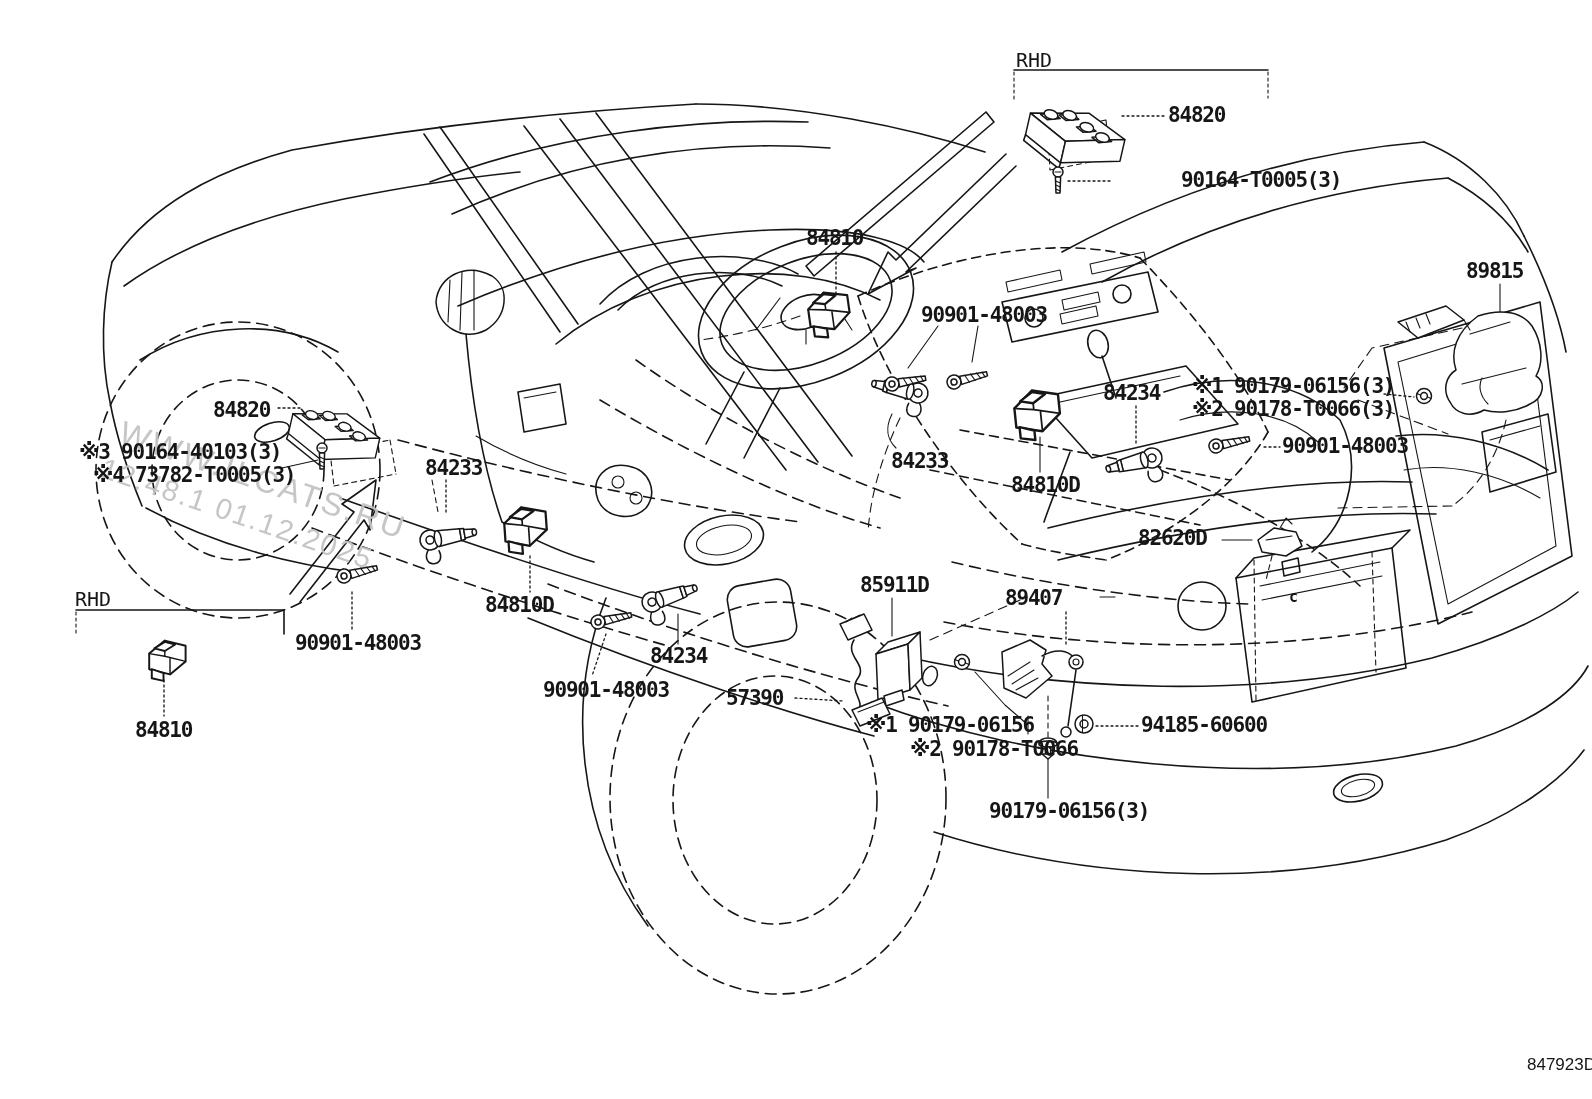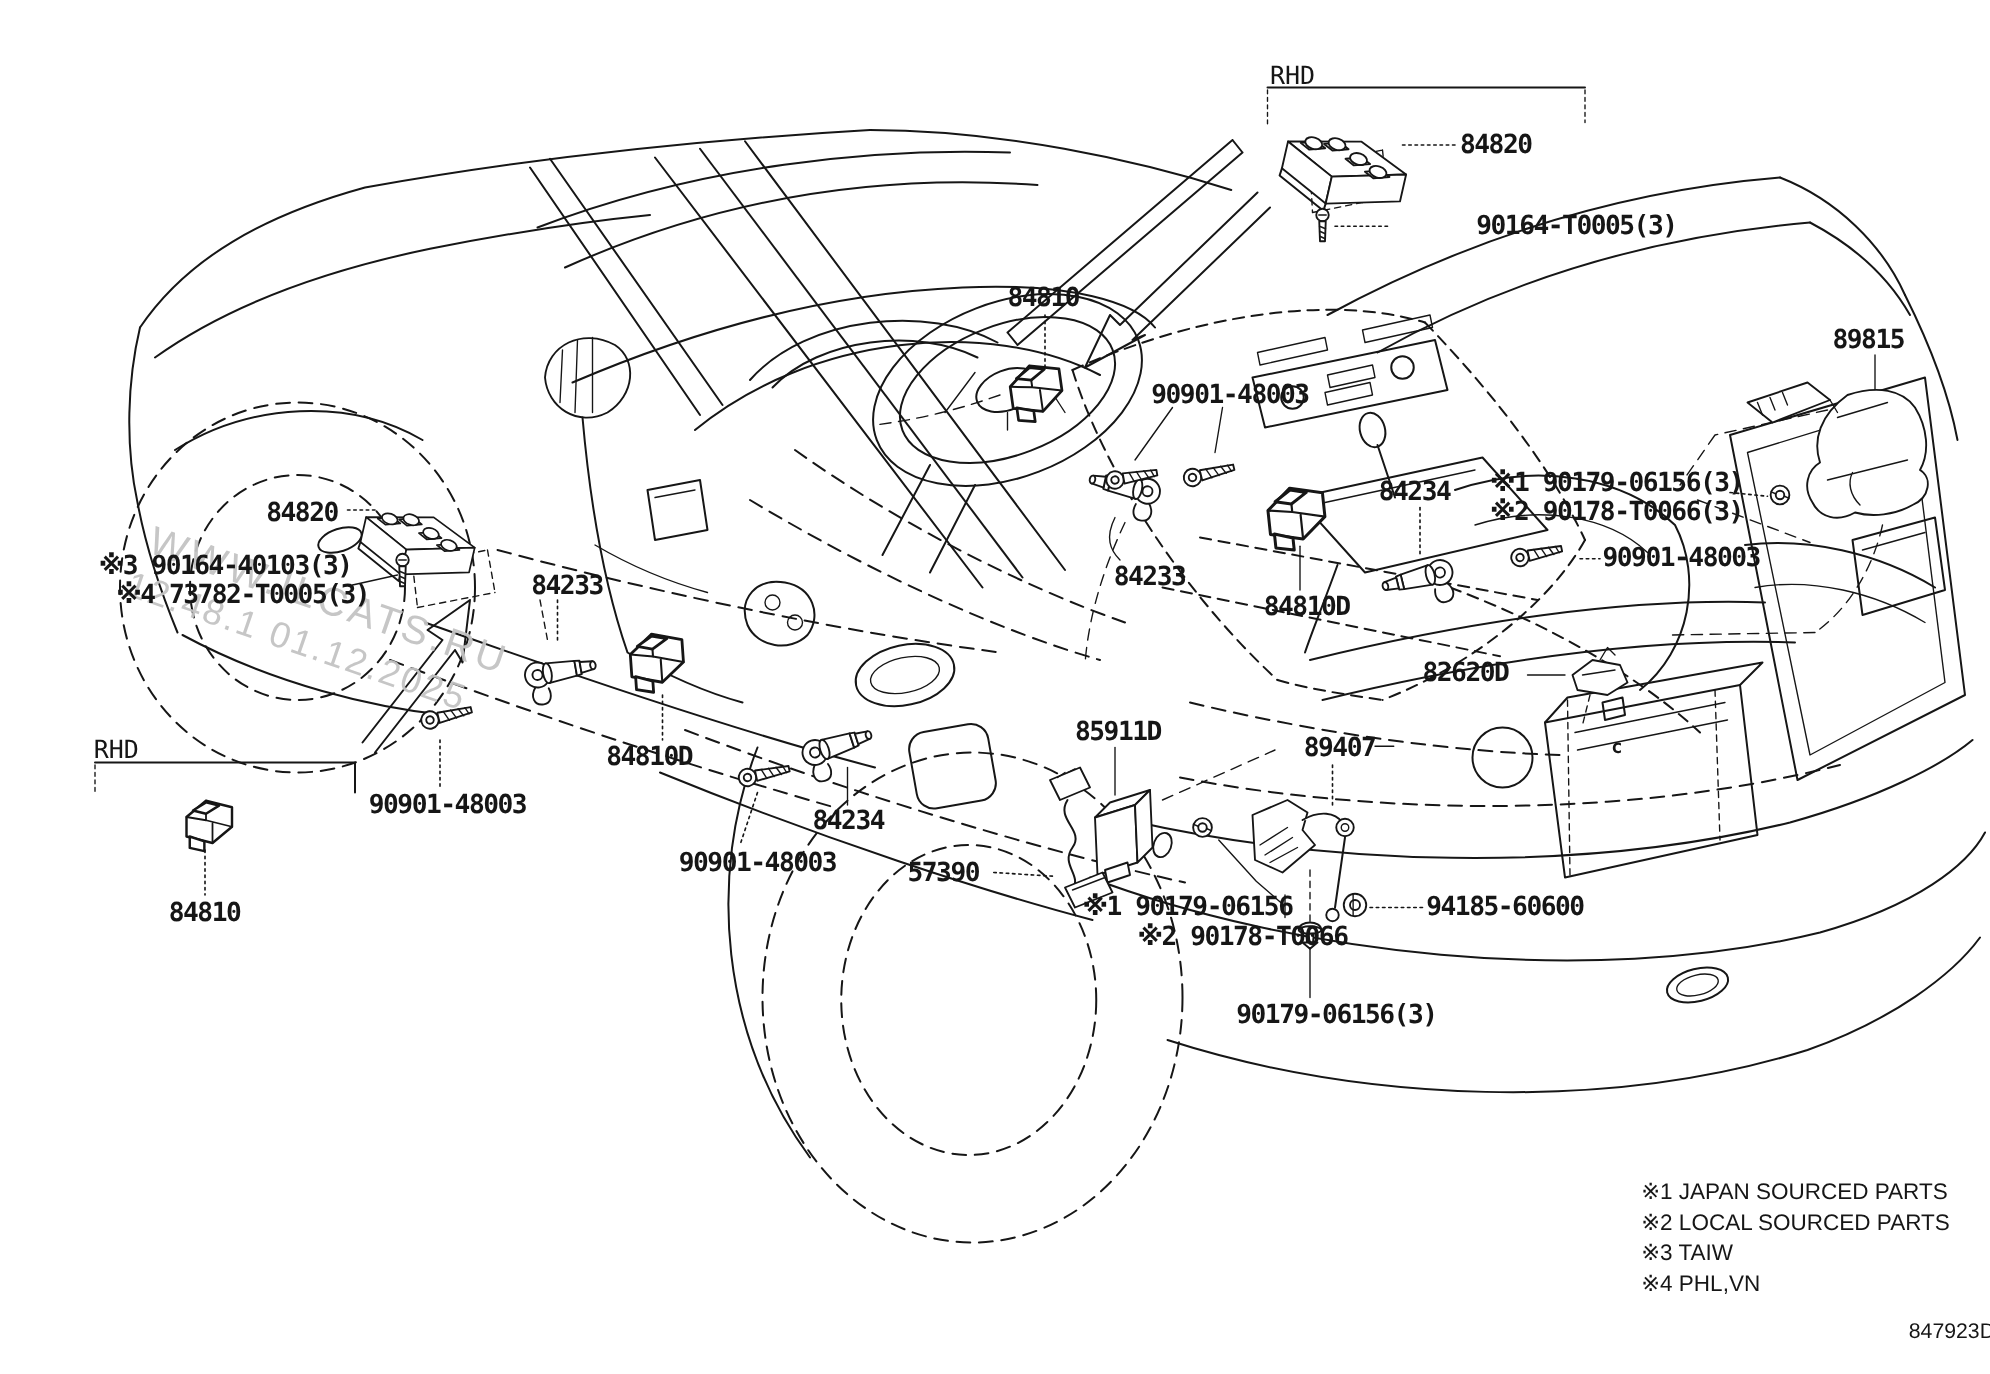--- a/index.html
+++ b/index.html
@@ -381,39 +381,33 @@
 <div class="pn" style="left:921px;top:304px">90901-48003</div>
 <div class="pn" style="left:1466px;top:260px">89815</div>
 <div class="pn" style="left:1192px;top:375px">※1 90179-06156(3)</div>
 <div class="pn" style="left:1192px;top:398px">※2 90178-T0066(3)</div>
 <div class="pn" style="left:1282px;top:435px">90901-48003</div>
 <div class="pn" style="left:1103px;top:382px">84234</div>
 <div class="pn" style="left:891px;top:450px">84233</div>
 <div class="pn" style="left:1011px;top:474px">84810D</div>
 <div class="pn" style="left:1138px;top:527px">82620D</div>
 <div class="pn" style="left:860px;top:574px">85911D</div>
-<div class="pn" style="left:1043px;top:587px">89407</div>
+<div class="pn" style="left:1005px;top:587px">89407</div>
 <div class="pn" style="left:213px;top:399px">84820</div>
 <div class="pn" style="left:79px;top:441px">※3 90164-40103(3)</div>
 <div class="pn" style="left:93px;top:464px">※4 73782-T0005(3)</div>
 <div class="pn" style="left:425px;top:457px">84233</div>
 <div class="pn" style="left:485px;top:594px">84810D</div>
 <div class="pn" style="left:295px;top:632px">90901-48003</div>
 <div class="pn" style="left:650px;top:645px">84234</div>
 <div class="pn" style="left:543px;top:679px">90901-48003</div>
 <div class="pn" style="left:726px;top:687px">57390</div>
 <div class="pn" style="left:866px;top:714px">※1 90179-06156</div>
 <div class="pn" style="left:910px;top:738px">※2 90178-T0066</div>
 <div class="pn" style="left:1141px;top:714px">94185-60600</div>
 <div class="pn" style="left:989px;top:800px">90179-06156(3)</div>
 <div class="pn rhd" style="left:75px;top:589px">RHD</div>
 <div class="pn" style="left:135px;top:719px">84810</div>
 <div class="pn small-c" style="left:1289px;top:590px">c</div>
 
-<div class="legend">
-  <div>※1 JAPAN SOURCED PARTS</div>
-  <div>※2 LOCAL SOURCED PARTS</div>
-  <div>※3 TAIW</div>
-  <div>※4 PHL,VN</div>
+<div class="code">847923D</div>
+
 </div>
-<div class="code">847923D</div>
-
-</div>
 
 </body></html>

